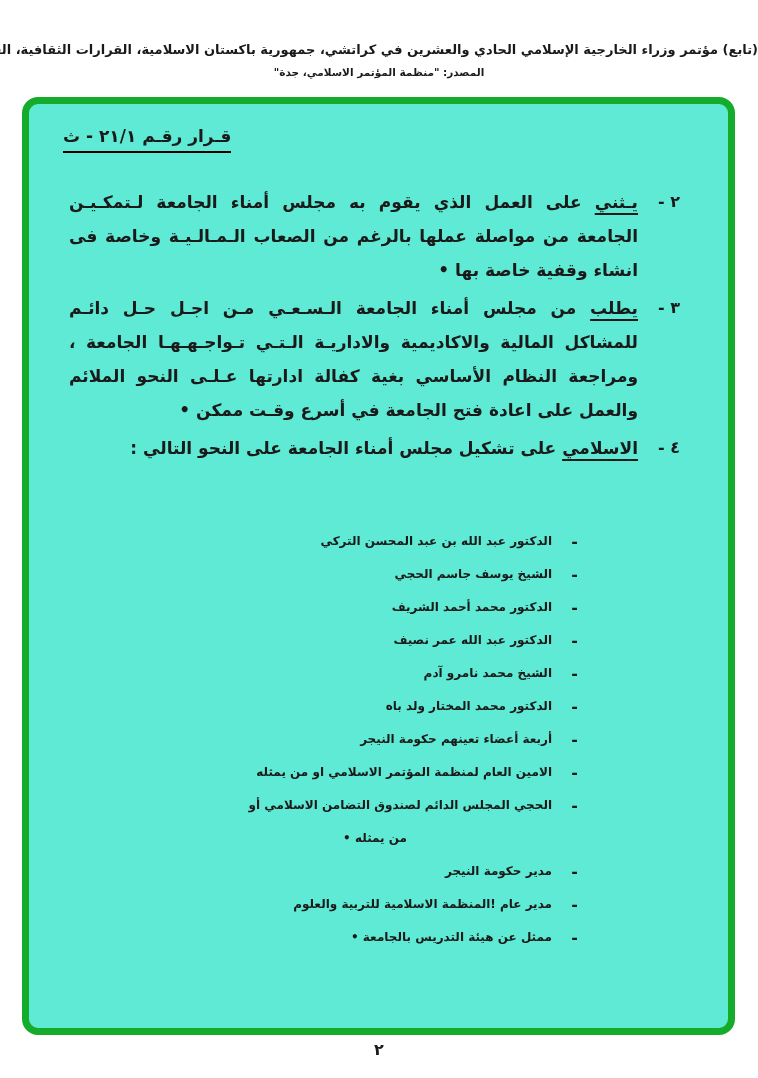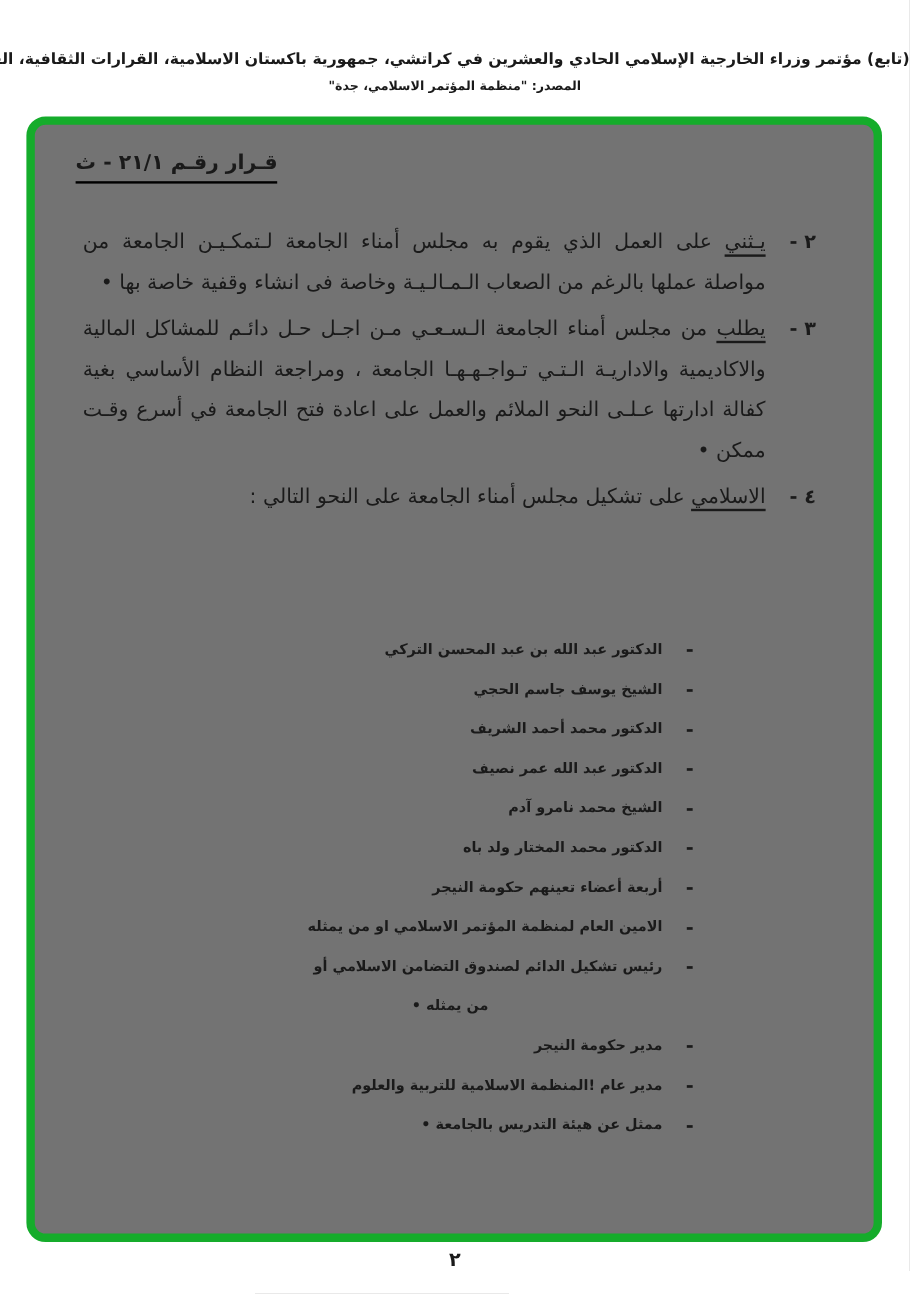--- a/index.html
+++ b/index.html
@@ -14,37 +14,37 @@
   .page{position:relative;width:758px;height:1078px;overflow:hidden;background:#fff;}
 
   
   .hdr{position:absolute;left:0;width:758px;text-align:center;direction:rtl;font-weight:700;}
   .hdr1{top:42px;font-size:13px;white-space:nowrap;}
   .hdr2{top:66px;font-size:10.5px;}
 
   
   .frame{
     position:absolute;left:22px;top:97px;width:699px;height:924px;
-    border:7px solid var(--border_green);border-radius:16px;background:#737373;
+    border:7px solid var(--border_green);border-radius:16px;background:#5eead4;
   }
   .frame-inner{position:absolute;inset:0;direction:rtl;}
 
   
   .doc-title{
     position:absolute;top:22px;left:34px;direction:rtl;
     font-size:17px;font-weight:700;letter-spacing:.5px;
     border-bottom:2px solid #000;padding-bottom:5px;
   }
 
   
   .clauses{position:absolute;top:81px;right:0;left:0;padding:0 48px 0 40px;direction:rtl;}
   .clause{display:flex;direction:rtl;margin-bottom:4px;}
   .clause-num{flex:none;width:42px;font-size:16px;font-weight:700;line-height:34px;}
   .clause-body{
-    flex:1;font-size:17px;font-weight:400;line-height:34px;
+    flex:1;font-size:17px;font-weight:700;line-height:34px;
     text-align:justify;text-align-last:right;
   }
   .lead{text-decoration:underline;text-underline-offset:5px;text-decoration-thickness:2px;}
 
   
   .board{position:absolute;top:421px;right:0;left:0;padding-right:150px;padding-left:30px;direction:rtl;}
   .row{display:flex;direction:rtl;}
   .dash{flex:none;width:26px;font-size:16px;font-weight:700;line-height:33px;}
   .member{flex:1;font-size:12px;font-weight:700;line-height:33px;}
   .member .line{display:block;}
@@ -140,21 +140,21 @@
         <div class="row">
           <span class="dash">-</span>
           <span class="member">
               <span class="line">الامين العام لمنظمة المؤتمر الاسلامي او من يمثله</span>
             </span>
         </div>
 
         <div class="row">
           <span class="dash">-</span>
           <span class="member">
-            <span class="line">رئيس تشكيل الدائم لصندوق التضامن الاسلامي أو</span>
+            <span class="line">الحجي المجلس الدائم لصندوق التضامن الاسلامي أو</span>
             <span class="line cont-a">من يمثله •</span>
           </span>
         </div>
 
         <div class="row">
           <span class="dash">-</span>
           <span class="member">
               <span class="line">مدير حكومة النيجر</span>
             </span>
         </div>

